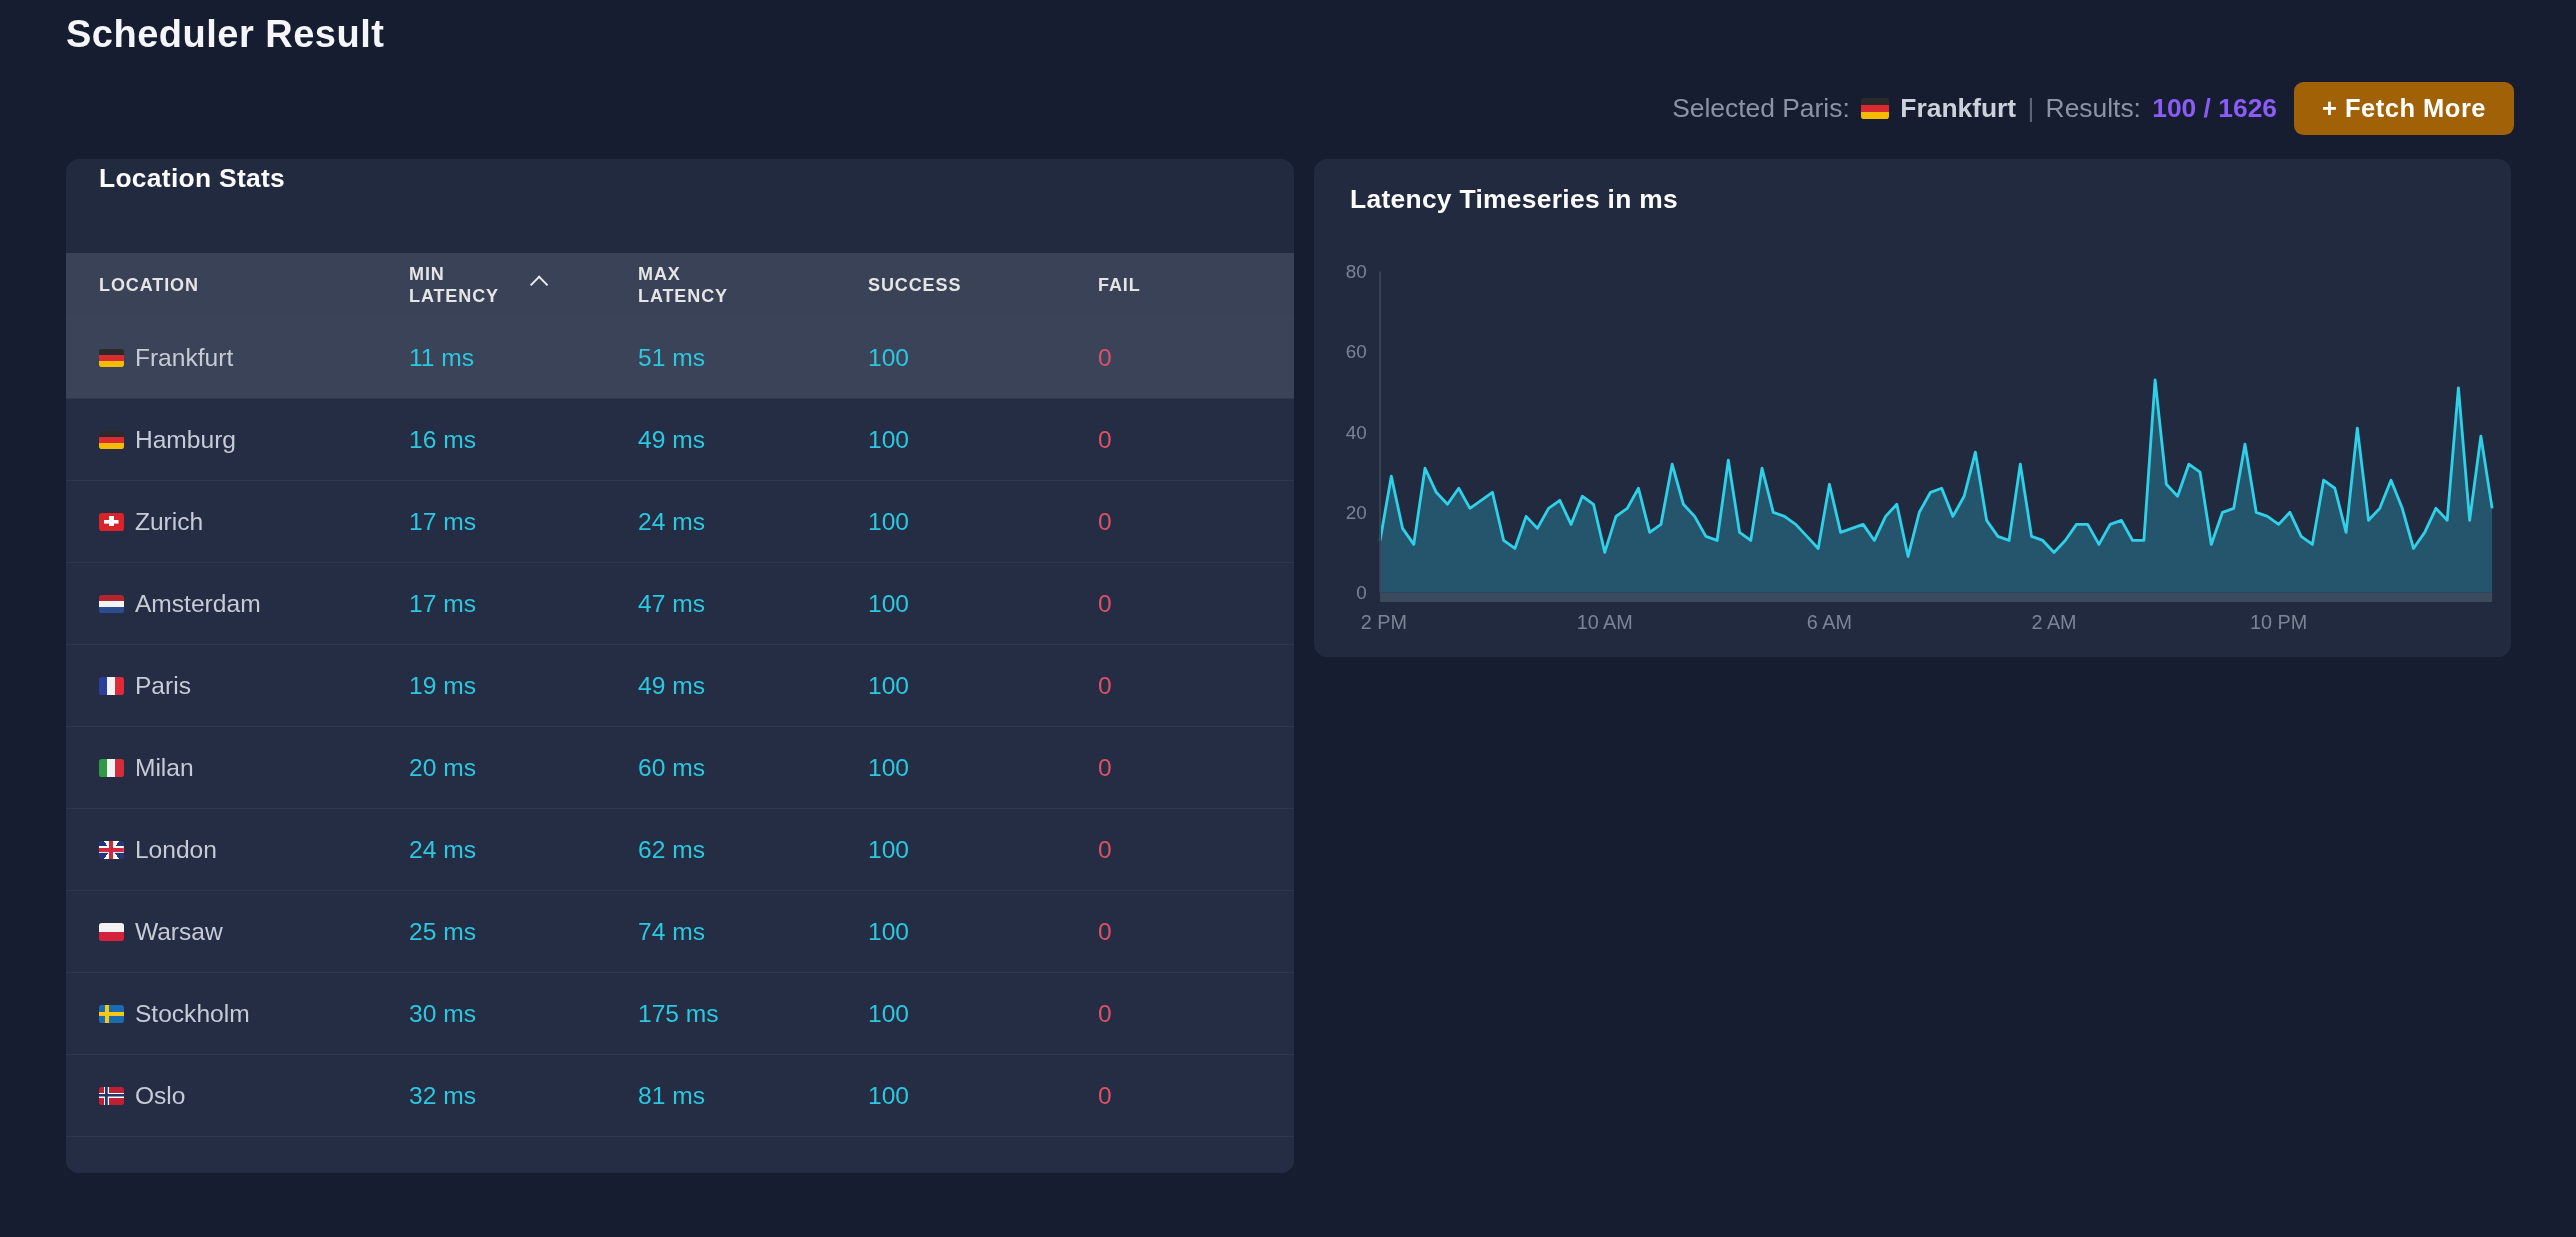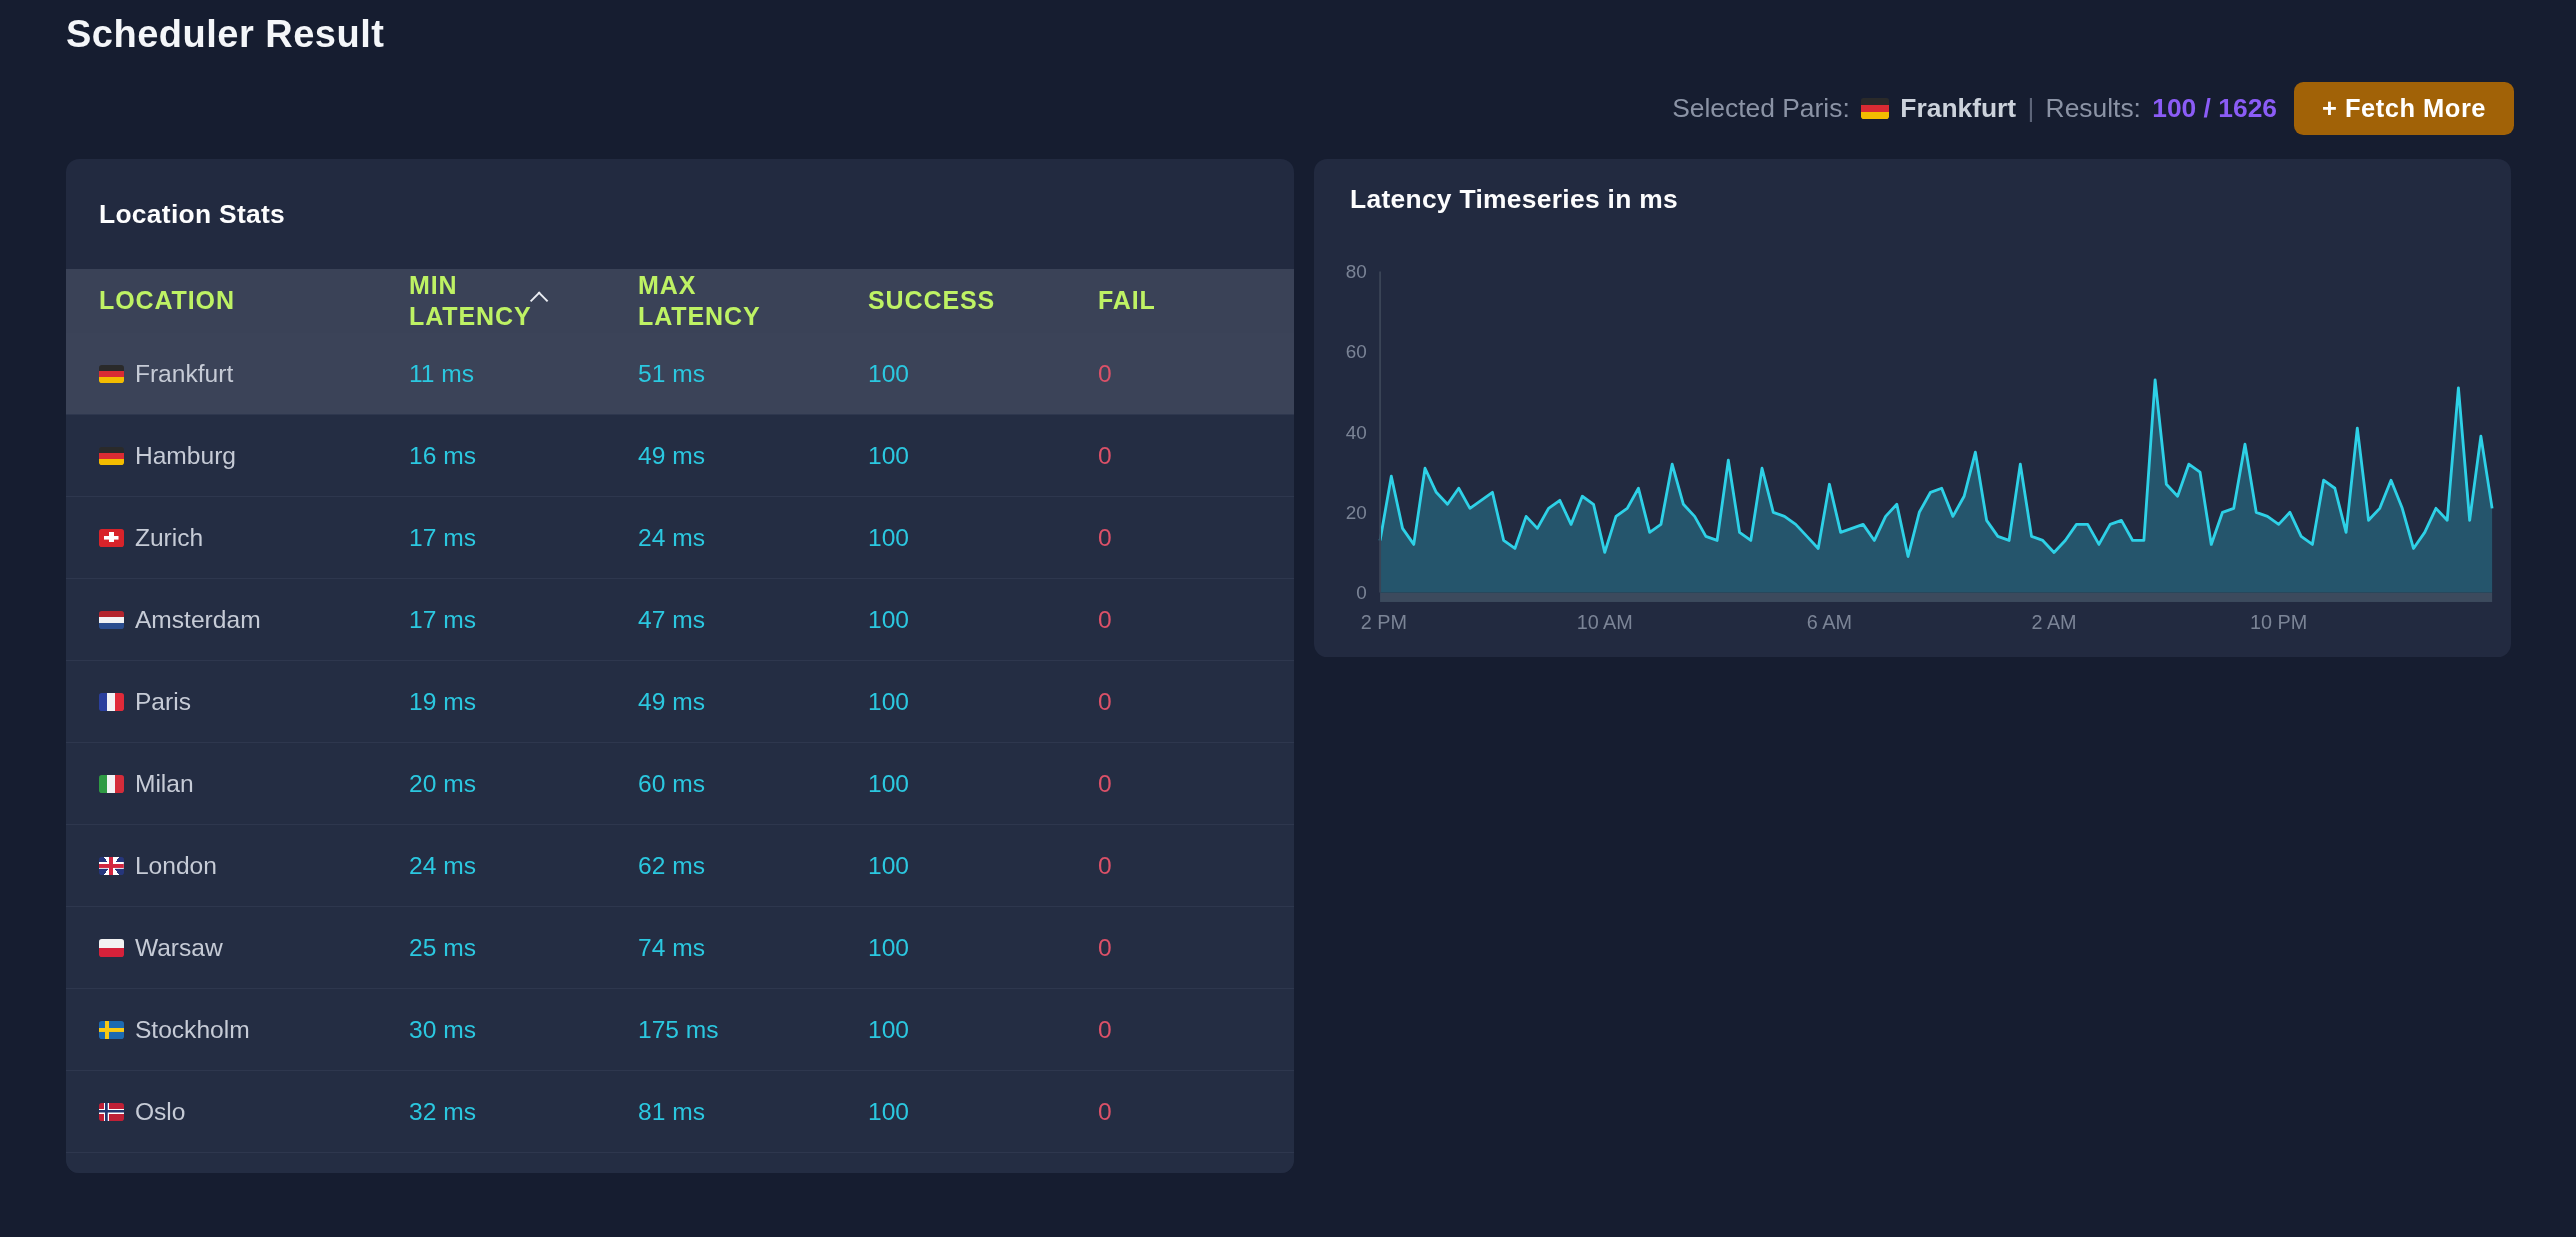--- a/index.html
+++ b/index.html
@@ -49,27 +49,27 @@
       linear-gradient(#fff,#fff),linear-gradient(#fff,#fff),
       linear-gradient(58deg,transparent 45%,#fff 45% 55%,transparent 55%),
       linear-gradient(-58deg,transparent 45%,#fff 45% 55%,transparent 55%);
     background-size:16% 100%,100% 22%,28% 100%,100% 38%,100% 100%,100% 100%;
     background-position:center,center,center,center,0 0,0 0;}
   
   .table-panel{
     position:absolute;left:66px;top:159px;width:1228px;height:1014px;
     background:#222a40;border-radius:13.2px;overflow:hidden;
   }
-  .panel-header{height:86px;display:flex;align-items:center;padding:12px 33px;}
+  .panel-header{height:86px;display:flex;align-items:flex-start;padding:4px 33px;}
   .panel-title{font-size:26.4px;font-weight:600;color:#fdfdfe;letter-spacing:0.3px;}
   .thead{
     height:64px;background:#3a4257;
     display:grid;grid-template-columns:310px 229px 230px 230px 1fr;
     align-items:center;padding:0 33px;
-    color:#bef264;font-size:25px;font-weight:700;letter-spacing:0.9px;
+    color:#e5e5e5;font-size:18px;font-weight:700;letter-spacing:0.9px;
   }
   .th{display:flex;align-items:center;gap:15px;line-height:1.25;cursor:pointer;}
   .th .wrap{display:inline-block;max-width:106px;}
   .sort-chevron{
     width:11.3px;height:11.3px;flex:0 0 auto;
     border-top:2.8px solid #eaedf3;border-right:2.8px solid #eaedf3;
     transform:rotate(-45deg) translate(1.9px,1.9px);
   }
   .tbody .trow{
     height:81px;display:grid;grid-template-columns:310px 229px 230px 230px 1fr;

